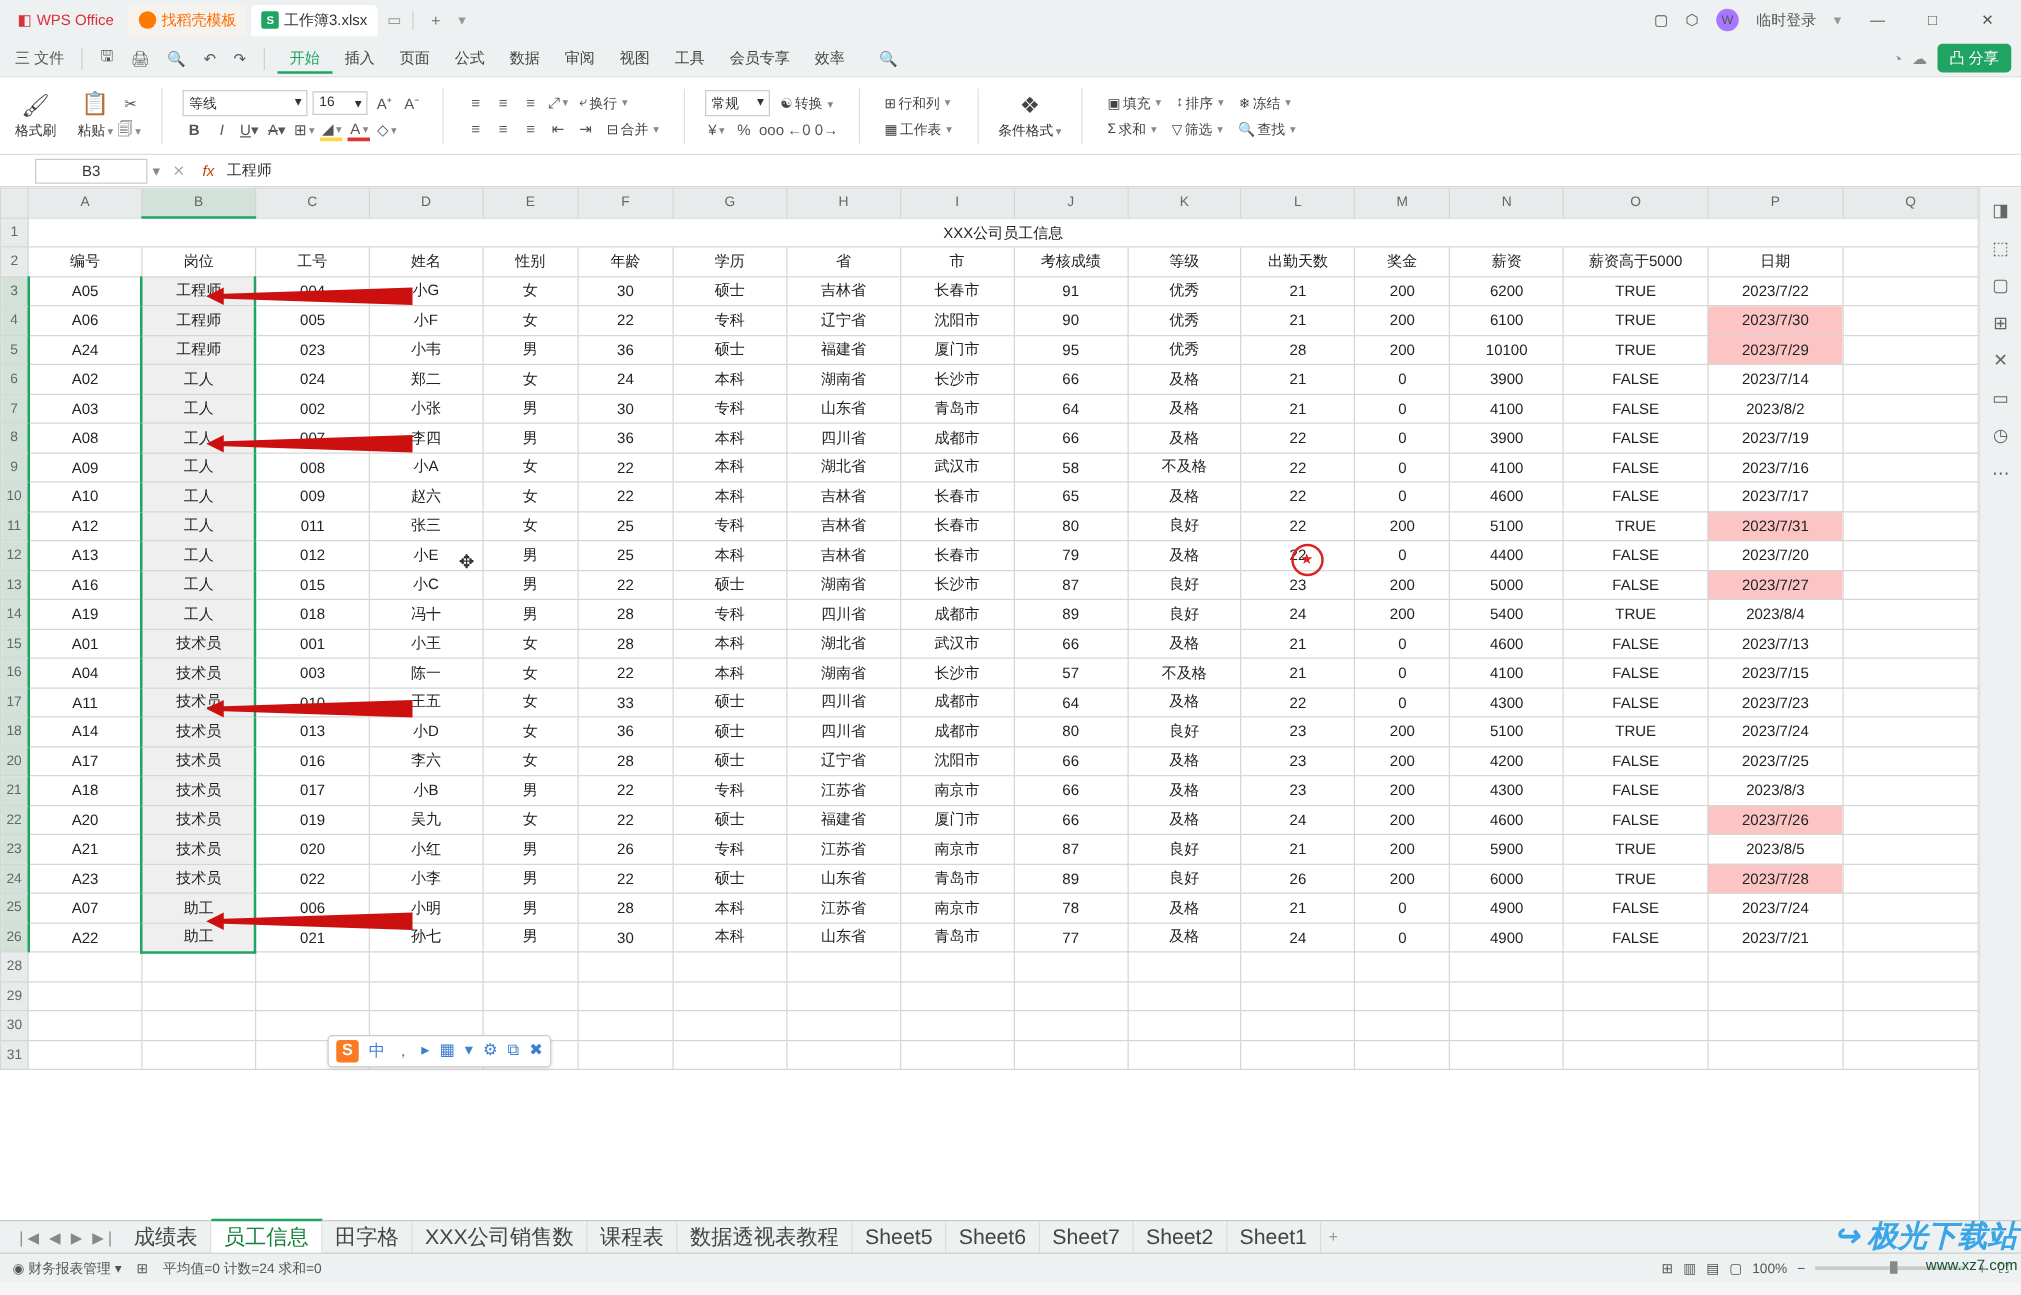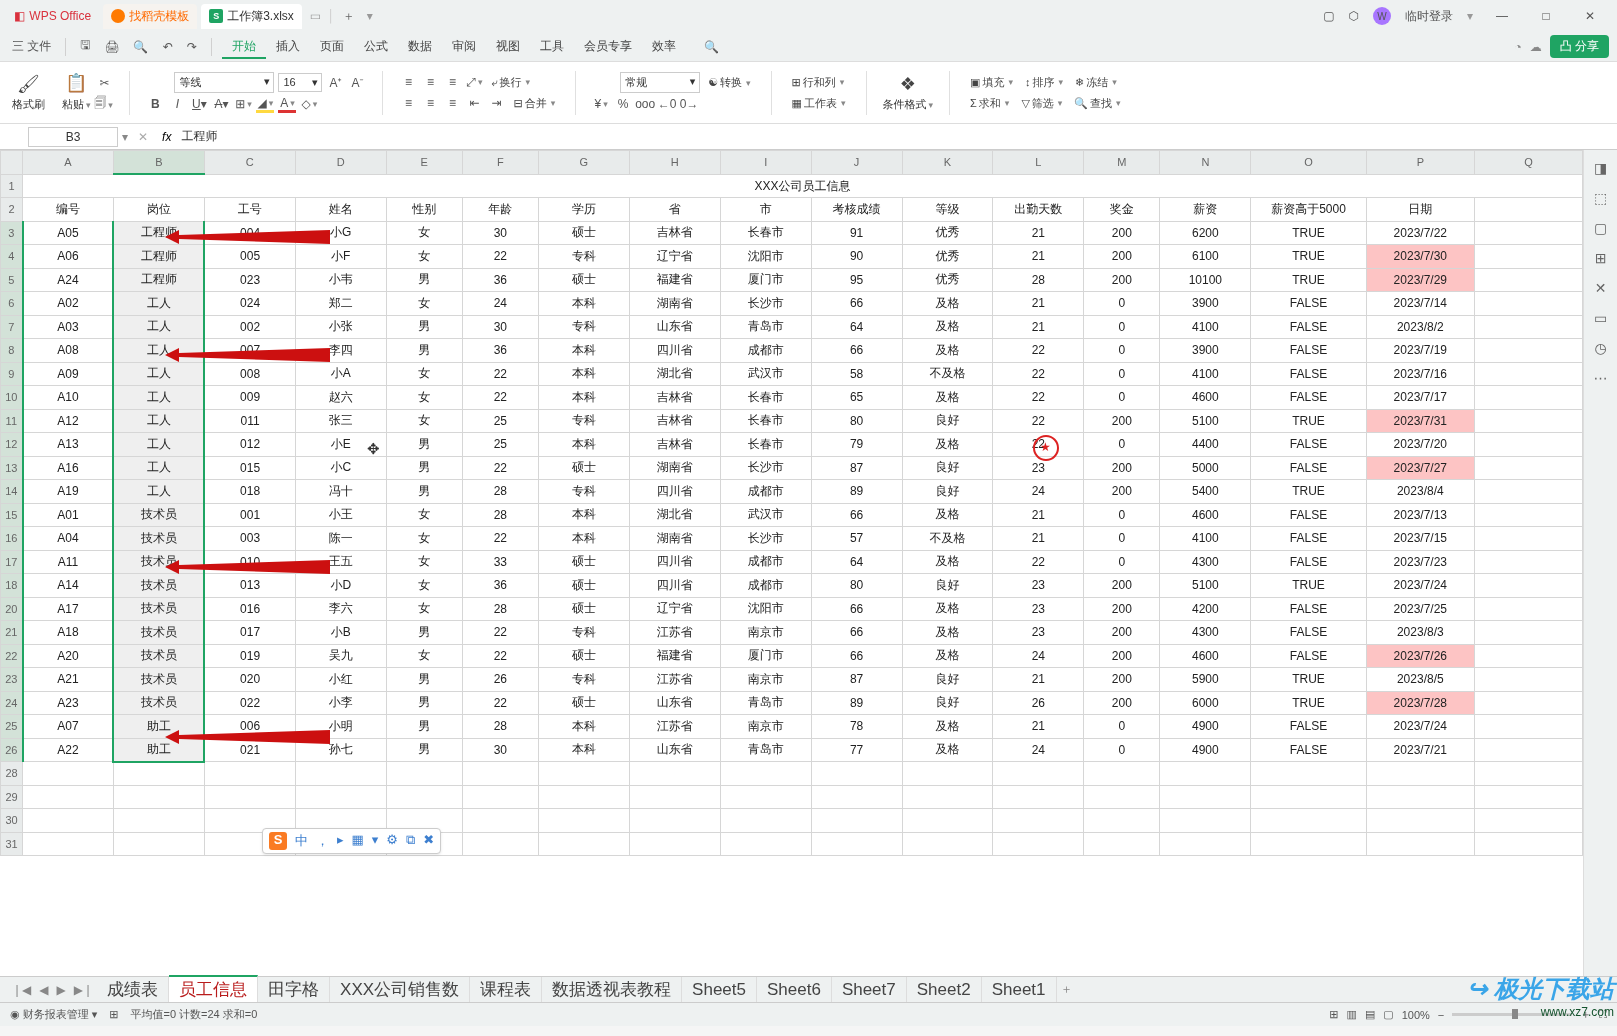--- a/index.html
+++ b/index.html
@@ -24,30 +24,30 @@
 .menu-tab { padding: 4px 10px; color: #444; }
 .menu-tab.active { color: #1fa463; border-bottom: 2px solid #1fa463; font-weight: 500; }
 .menubar-right { margin-left: auto; display: flex; align-items: center; gap: 8px; }
 .share-btn { background: #1fa463; color: #fff; padding: 3px 10px; border-radius: 4px; }
 
 .ribbon { height: 62px; background: #fff; border-bottom: 1px solid #ddd; display: flex; align-items: center; padding: 4px 8px; gap: 8px; }
 .ribbon-group { display: flex; flex-direction: column; align-items: center; gap: 2px; padding: 0 4px; }
 .ribbon-row { display: flex; align-items: center; gap: 4px; }
 .ribbon-btn { padding: 2px 4px; color: #444; font-size: 11px; display: flex; align-items: center; gap: 2px; }
 .ribbon-sep { width: 1px; height: 44px; background: #e0e0e0; margin: 0 4px; }
-.font-name { border: 1px solid #ccc; padding: 2px 4px; width: 100px; font-size: 11px; background: #fff; display: flex; justify-content: space-between; margin-left: 28px; }
+.font-name { border: 1px solid #ccc; padding: 2px 4px; width: 100px; font-size: 11px; background: #fff; display: flex; justify-content: space-between; }
 .font-size { border: 1px solid #ccc; padding: 2px 4px; width: 44px; font-size: 11px; background: #fff; display: flex; justify-content: space-between; }
 .ribbon .ico-s { width: 18px; height: 18px; display: inline-flex; align-items: center; justify-content: center; color: #555; }
 .big-ico { font-size: 18px; color: #444; padding: 0 4px; display: block; text-align: center; }
 .ribbon-label { font-size: 11px; }
 .dd::after { content: "▾"; font-size: 9px; margin-left: 2px; color: #888; }
 
 .formula-bar { height: 26px; background: #fff; border-bottom: 1px solid #ccc; display: flex; align-items: center; padding-left: 28px; }
 .ref-box { width: 90px; border: 1px solid #ccc; padding: 2px 6px; text-align: center; background: #fff; }
-.fx { margin: 0 8px; color: #000000; font-style: italic; }
+.fx { margin: 0 8px; color: #c2410c; font-style: italic; }
 .fx-input { flex: 1; padding: 2px; }
 
 .sheet-area { display: flex; height: 826px; background: #fff; }
 .corner { width: 18px; height: 18px; background: #e8ebeb; border-right: 1px solid #ccc; border-bottom: 1px solid #ccc; }
 .grid-wrap { flex: 1; overflow: hidden; position: relative; }
 
 .grid { border-collapse: collapse; width: 100%; }
 .grid th, .grid td { border: 1px solid #d6d6d6; padding: 0; height: 23.5px; text-align: center; font-size: 12px; color: #222; background: #fff; }
 .grid th { background: #e8ebeb; font-weight: normal; color: #666; font-size: 11px; }
 .grid th.rowh { width: 18px; }
@@ -57,21 +57,21 @@
 .grid td.hl-pink { background: #fdc4c4; }
 .grid td.title-cell { text-align: center; }
 .col-letter { background: #e8ebeb; height: 18px; }
 .col-letter.sel { background: #d3e2d8; border-bottom: 2px solid #1fa463; }
 .row-num.sel { background: #d3e2d8; border-right: 2px solid #1fa463; }
 .side-panel { width: 34px; background: #eef1f1; border-left: 1px solid #ddd; display: flex; flex-direction: column; align-items: center; gap: 14px; padding-top: 10px; }
 .side-panel span { color: #666; font-size: 14px; }
 
 .sheet-tabs { height: 26px; background: #eef1f1; border-top: 1px solid #ccc; display: flex; align-items: center; padding: 0 8px; gap: 0; }
 .stab { padding: 3px 10px; font-size: 17px; color: #444; border-right: 1px solid #ddd; }
-.stab.active { background: #fff; color: #b91c1c; border-top: 2px solid #1fa463; }
+.stab.active { background: #fff; color: #15803d; border-top: 2px solid #1fa463; }
 .stab-nav { padding: 0 4px; color: #888; }
 
 .statusbar { height: 24px; background: #eef1f1; border-top: 1px solid #ccc; display: flex; align-items: center; padding: 0 10px; font-size: 11px; color: #555; gap: 12px; }
 .statusbar-right { margin-left: auto; display: flex; align-items: center; gap: 8px; }
 .zoom-slider { width: 120px; height: 3px; background: #ccc; position: relative; }
 .zoom-slider .thumb { position: absolute; width: 6px; height: 10px; background: #888; top: -4px; left: 50%; }
 
 .ime-bar { position: absolute; left: 262px; top: 828px; background: #fff; border: 1px solid #ccc; border-radius: 4px; padding: 3px 6px; display: flex; gap: 8px; font-size: 13px; box-shadow: 0 1px 3px rgba(0,0,0,0.1); z-index: 10; }
 .ime-bar span { color: #3d7fcf; }
 .ime-bar .first { background: #fa7b23; width: 18px; height: 18px; color: #fff; border-radius: 3px; text-align: center; font-weight: bold; }
@@ -189,21 +189,21 @@
       <span class="ico-s">≡</span>
       <span class="ico-s">≡</span>
       <span class="ico-s">⇤</span>
       <span class="ico-s">⇥</span>
       <span class="ribbon-btn dd">⊟ <span>合并</span></span>
     </div>
   </div>
   <div class="ribbon-sep"></div>
   <div class="ribbon-group" style="align-items:flex-start">
     <div class="ribbon-row">
-      <span class="font-name" style="width:80px"><span>常规</span>▾</span>
+      <span class="font-name" style="width:52px"><span>常规</span>▾</span>
       <span class="ribbon-btn dd">☯ <span>转换</span></span>
     </div>
     <div class="ribbon-row">
       <span class="ico-s dd">¥</span>
       <span class="ico-s">%</span>
       <span class="ico-s">ooo</span>
       <span class="ico-s">←0</span>
       <span class="ico-s">0→</span>
     </div>
   </div>

